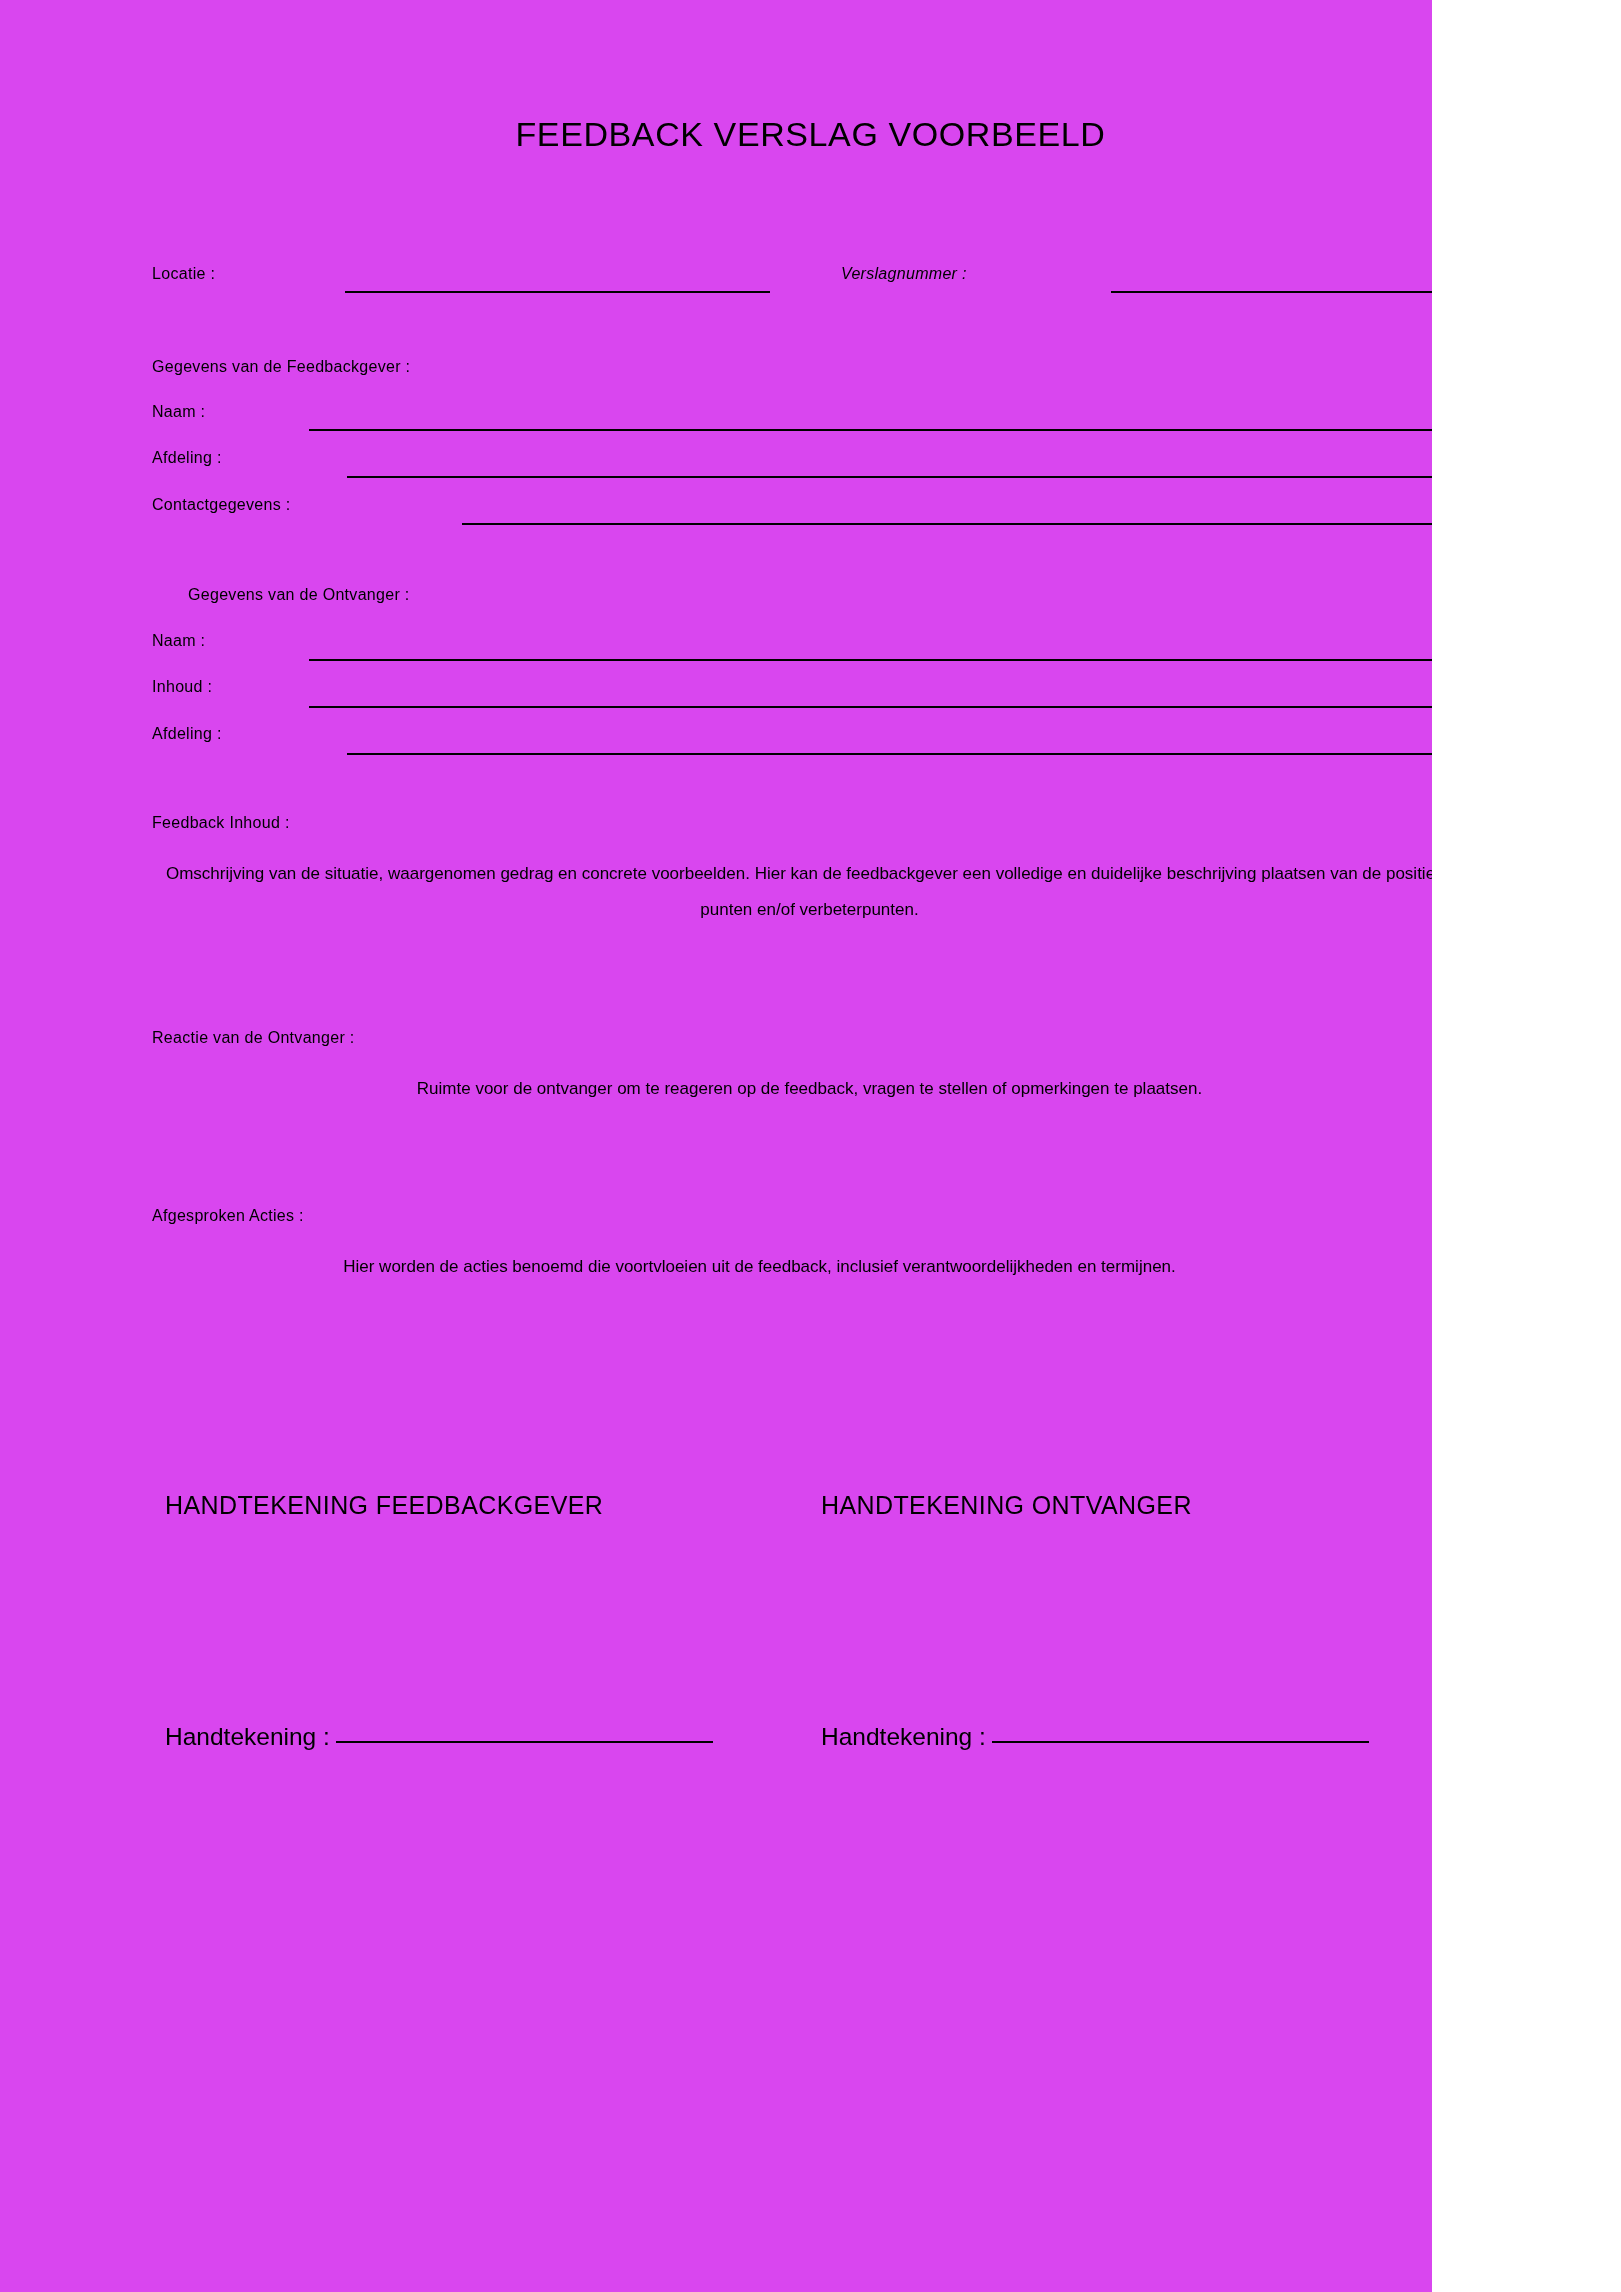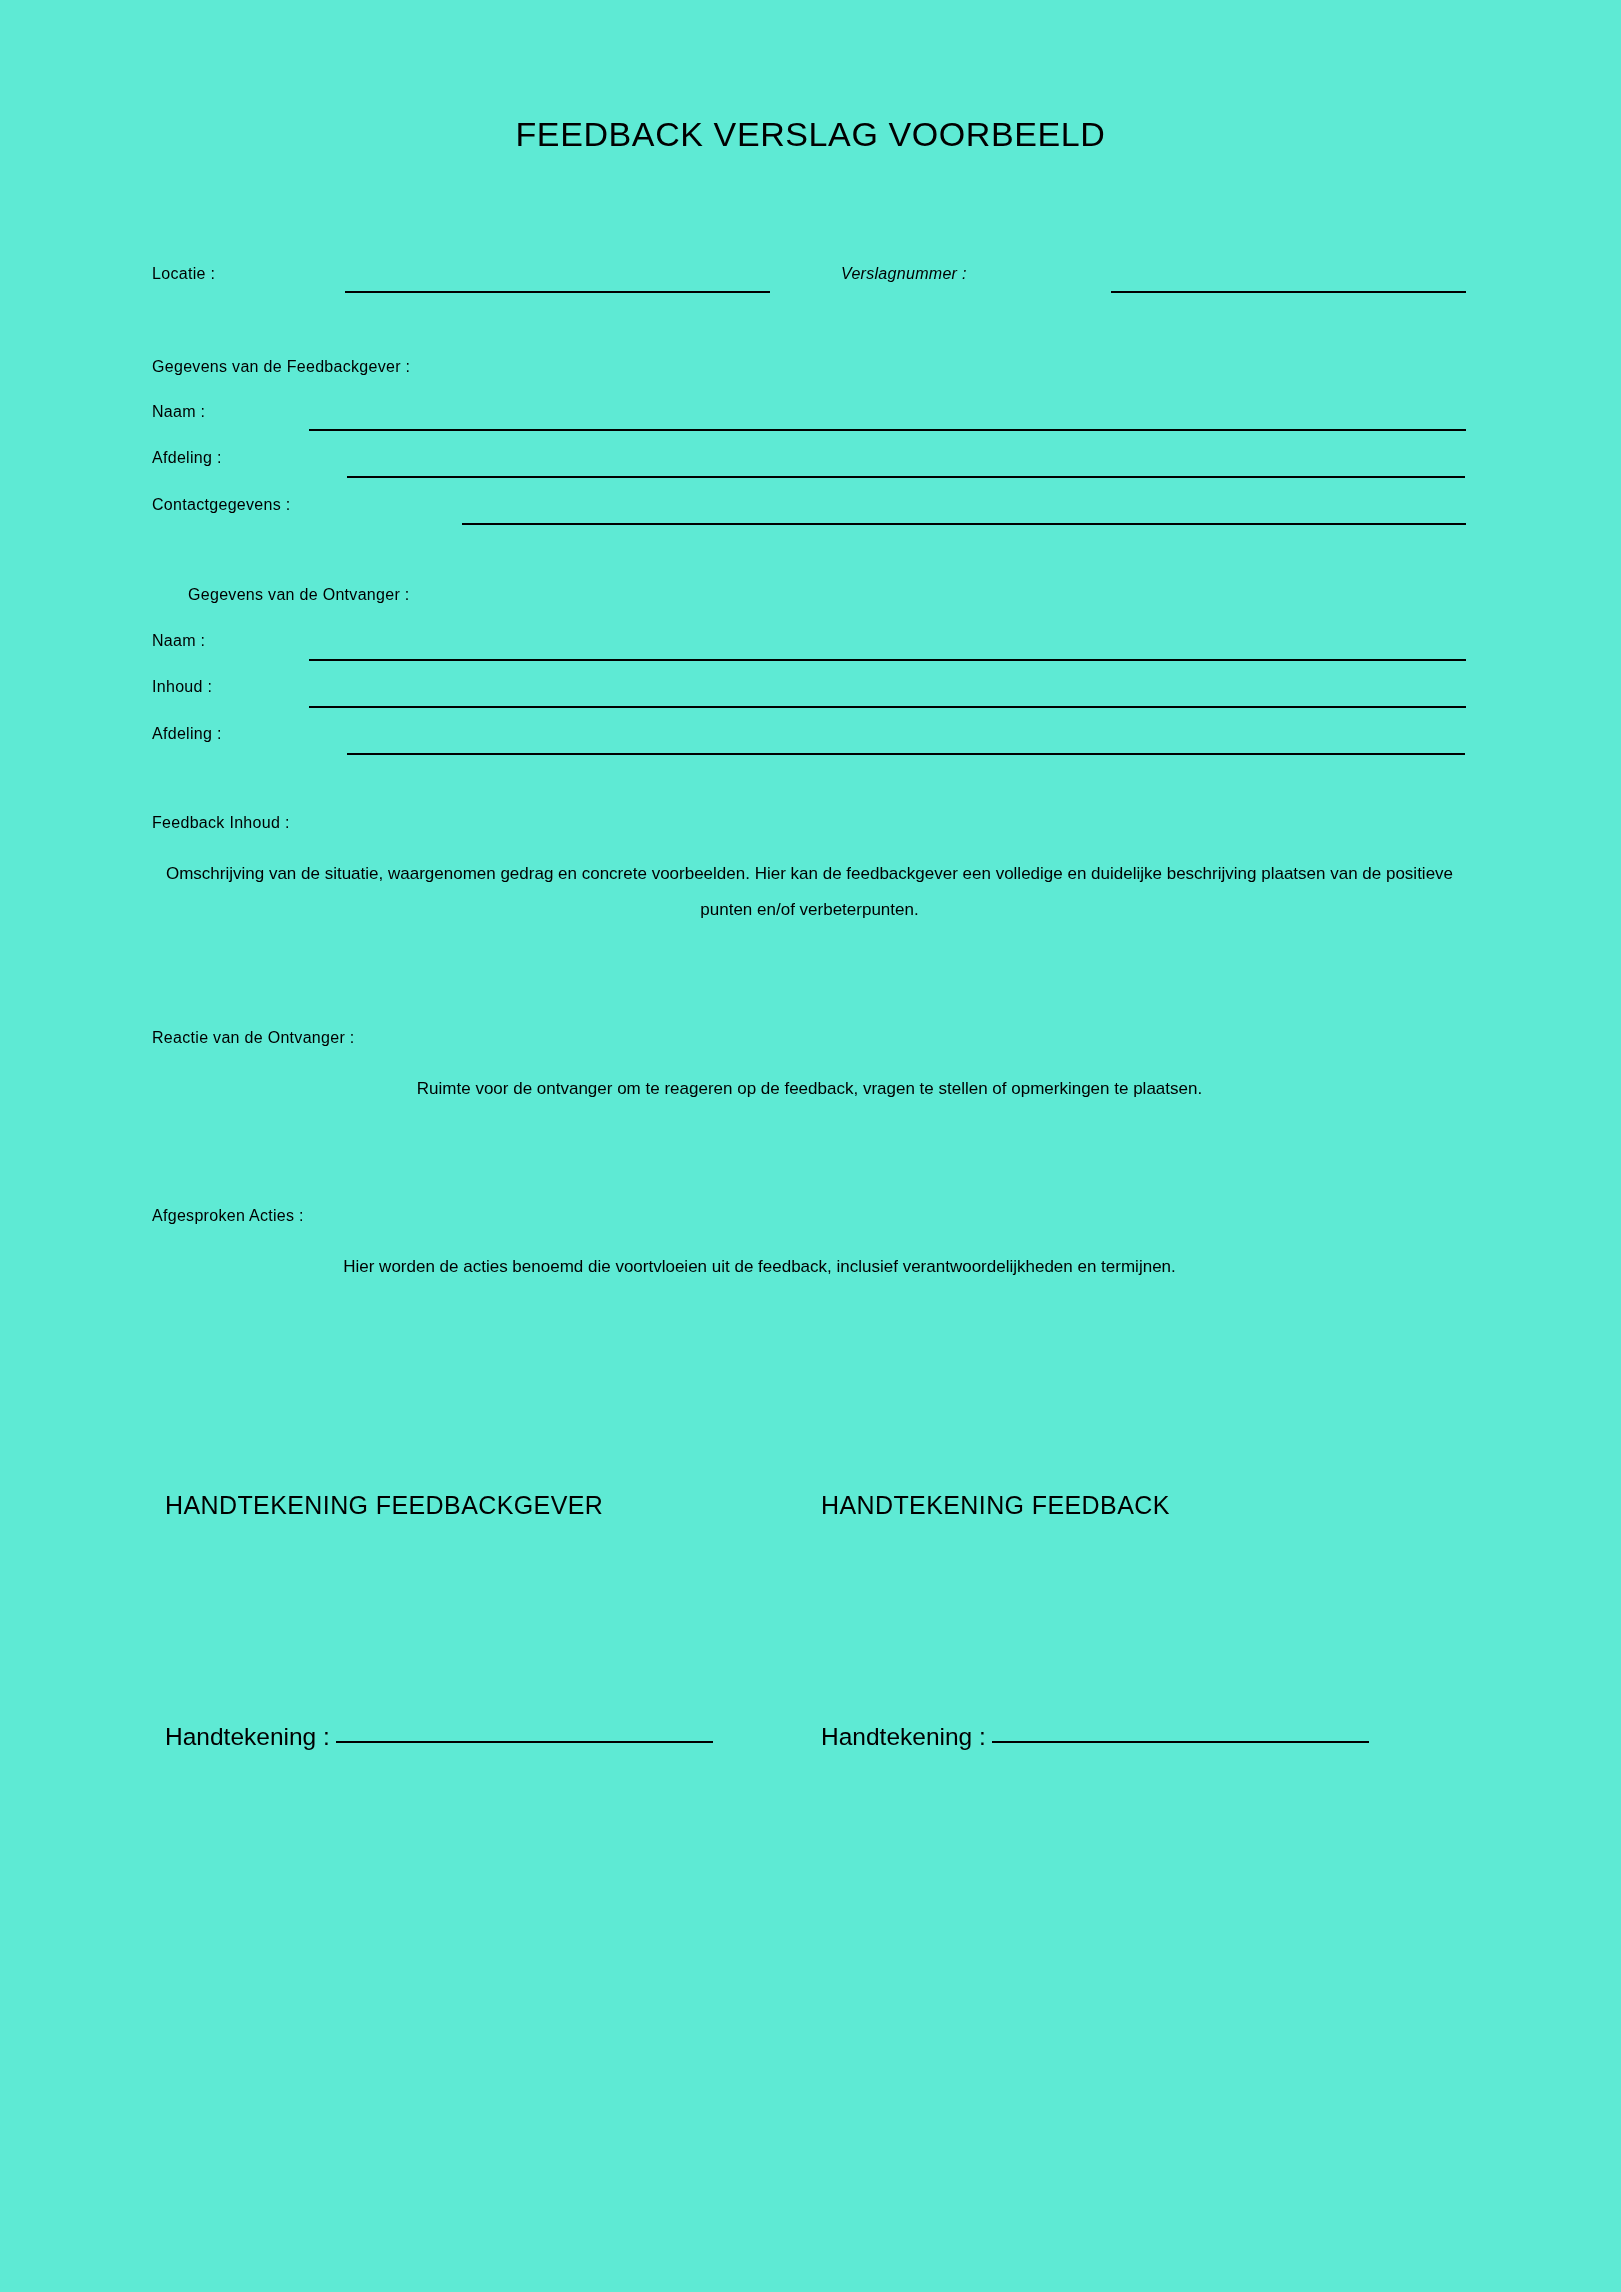--- a/index.html
+++ b/index.html
@@ -6,23 +6,23 @@
     margin: 0;
     padding: 0;
     background: #ffffff;
   }
   body {
     font-family: "Liberation Sans", sans-serif;
     color: #000000;
   }
   .page {
     position: relative;
-    width: 1621px;
+    width: 1432px;
     height: 2293px;
-    background: #5eead4;
+    background: #d946ef;
     overflow: hidden;
   }
 
   
   .doc-title {
     position: absolute;
     left: 0;
     top: 115px;
     width: 1621px;
     text-align: center;
@@ -113,20 +113,20 @@
   <div class="txt section-head" style="left:152px; top:808px;">Feedback Inhoud :</div>
   <div class="para" style="left:152px; top:856px; width:1315px;">Omschrijving van de situatie, waargenomen gedrag en concrete voorbeelden. Hier kan de feedbackgever een volledige en duidelijke beschrijving plaatsen van de positieve punten en/of verbeterpunten.</div>
 
   <div class="txt section-head" style="left:152px; top:1023px;">Reactie van de Ontvanger :</div>
   <div class="para" style="left:152px; top:1071px; width:1315px;">Ruimte voor de ontvanger om te reageren op de feedback, vragen te stellen of opmerkingen te plaatsen.</div>
 
   <div class="txt section-head" style="left:152px; top:1201px;">Afgesproken Acties :</div>
   <div class="para" style="left:152px; top:1249px; width:1215px;">Hier worden de acties benoemd die voortvloeien uit de feedback, inclusief verantwoordelijkheden en termijnen.</div>
 
   <div class="txt sig-head" style="left:165px; top:1491px;">HANDTEKENING FEEDBACKGEVER</div>
-  <div class="txt sig-head" style="left:821px; top:1491px;">HANDTEKENING FEEDBACK</div>
+  <div class="txt sig-head" style="left:821px; top:1491px;">HANDTEKENING ONTVANGER</div>
 
   <div class="sig-line" style="left:165px; top:1723px;"><span>Handtekening :</span><span class="usc"></span></div>
 
   <div class="sig-line" style="left:821px; top:1723px;"><span>Handtekening :</span><span class="usc"></span></div>
 
 </div>
 
 
 </body></html>

